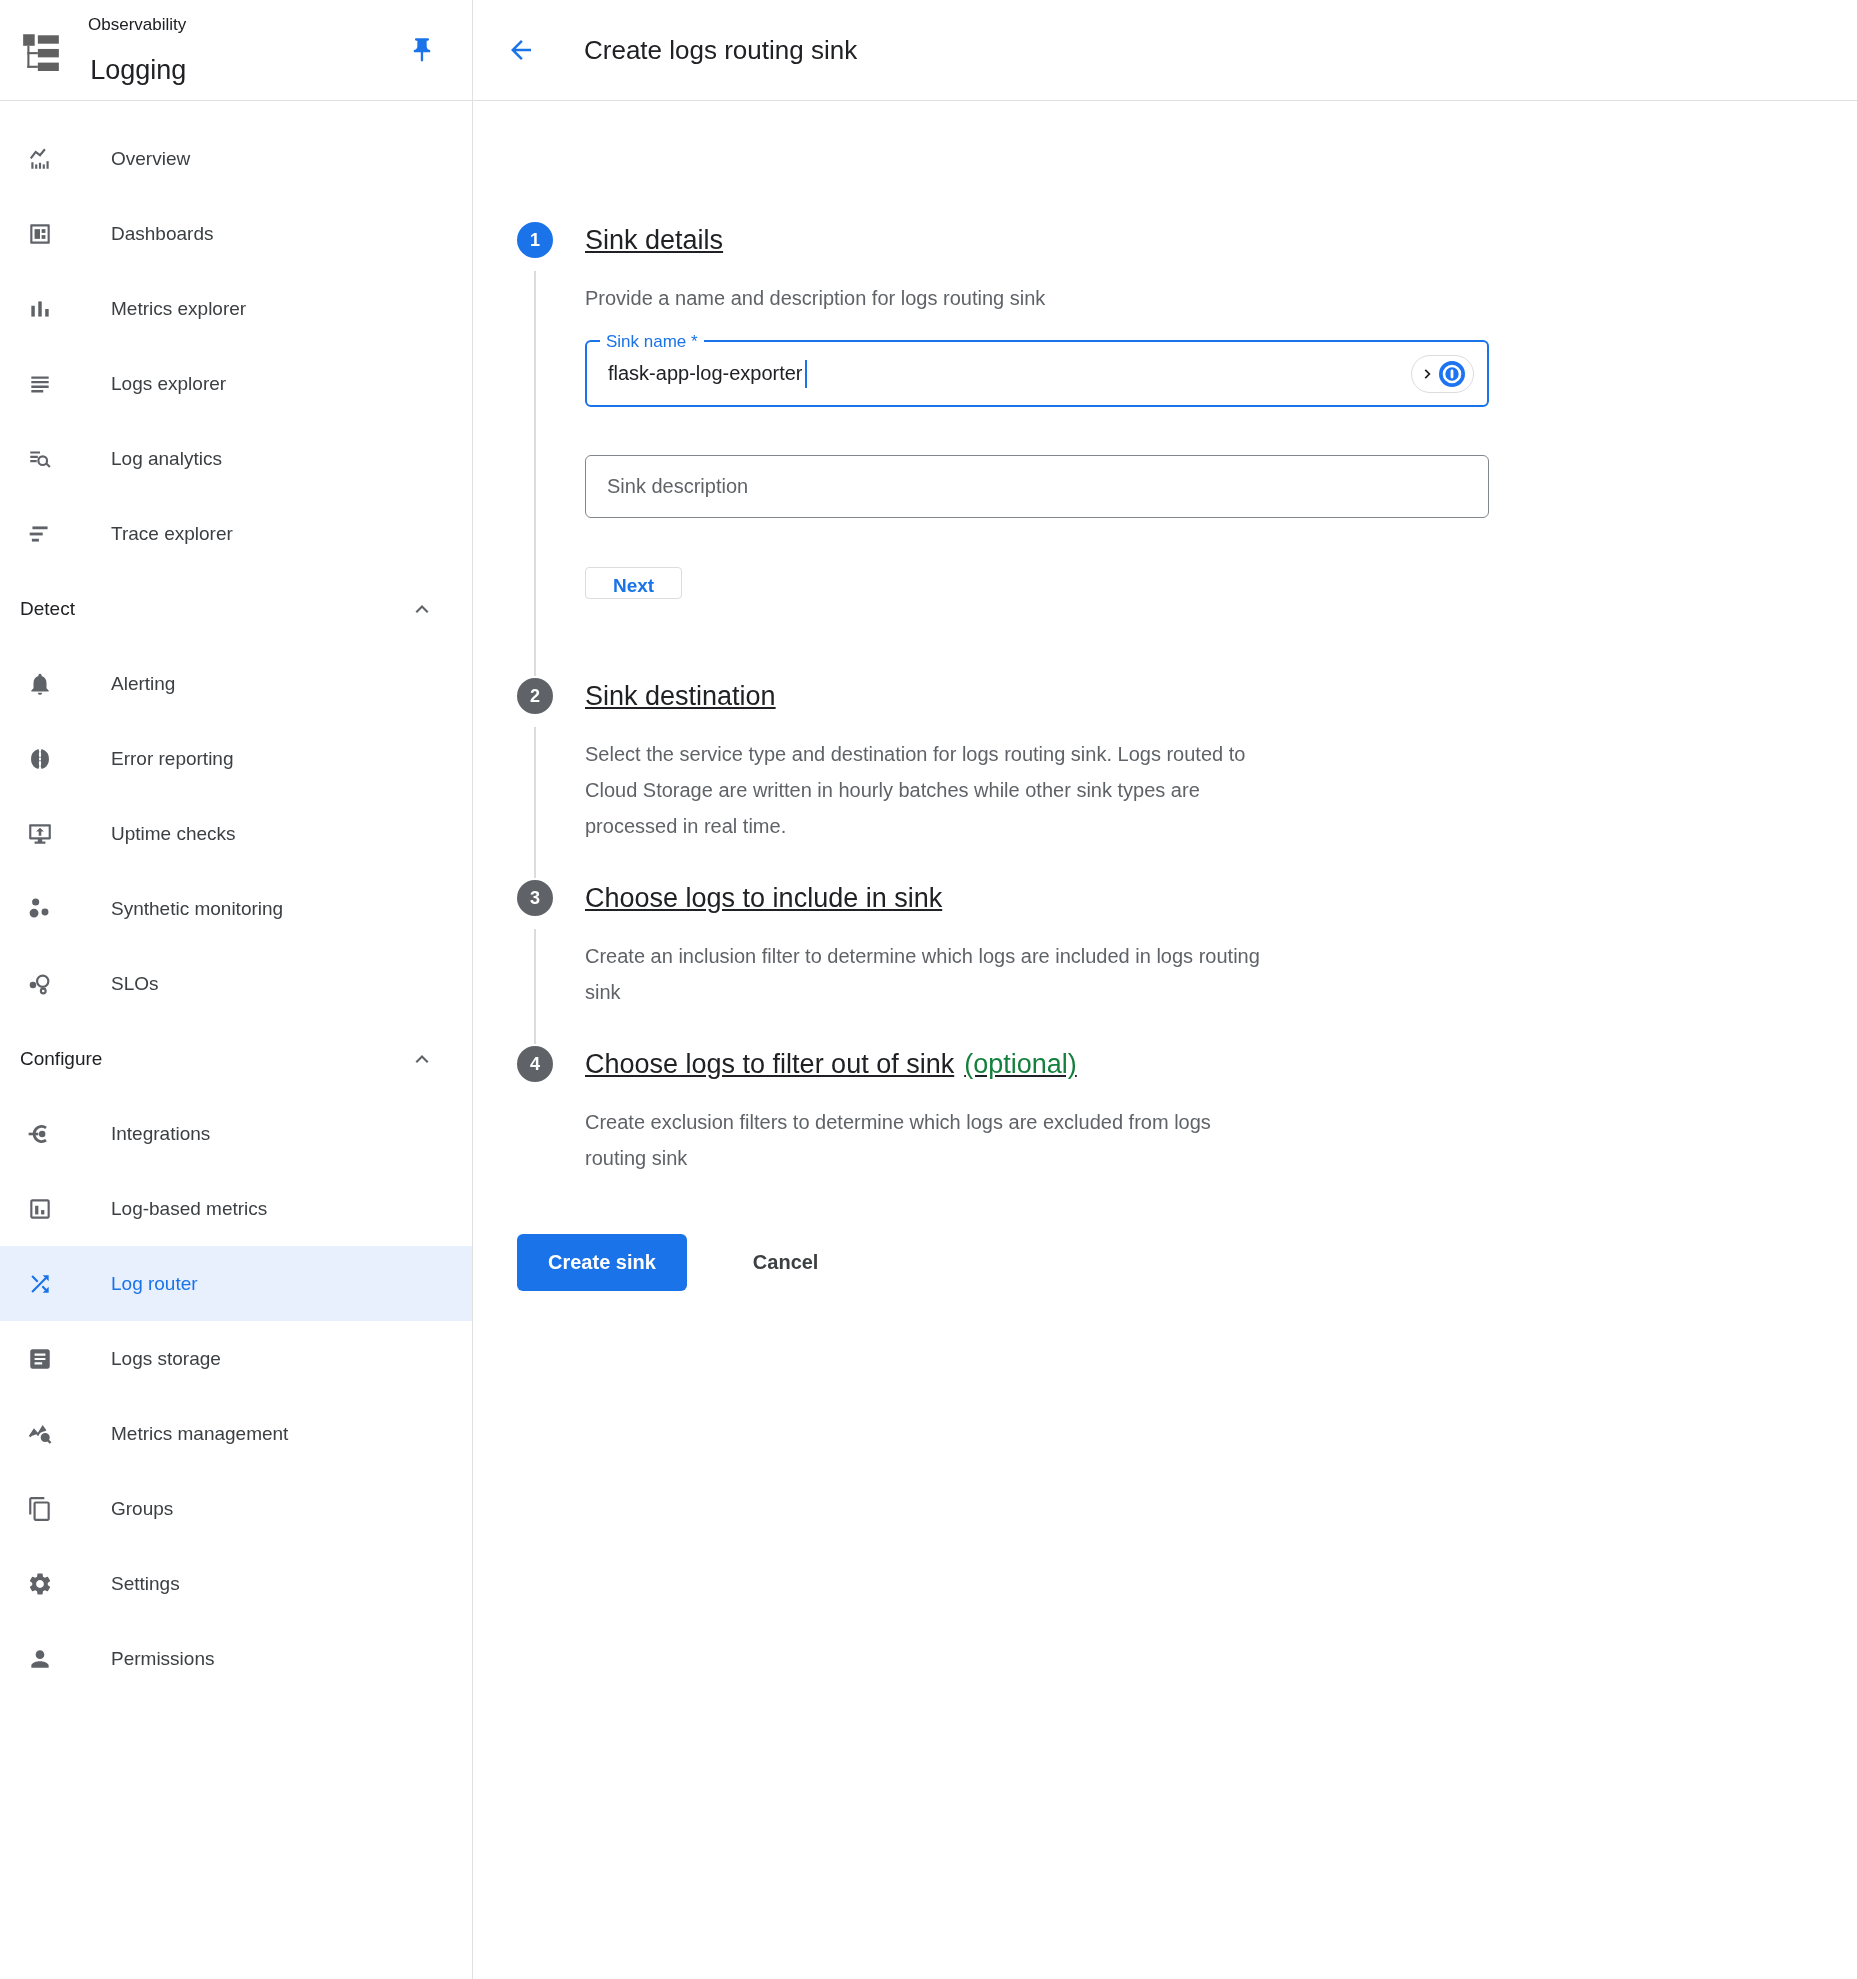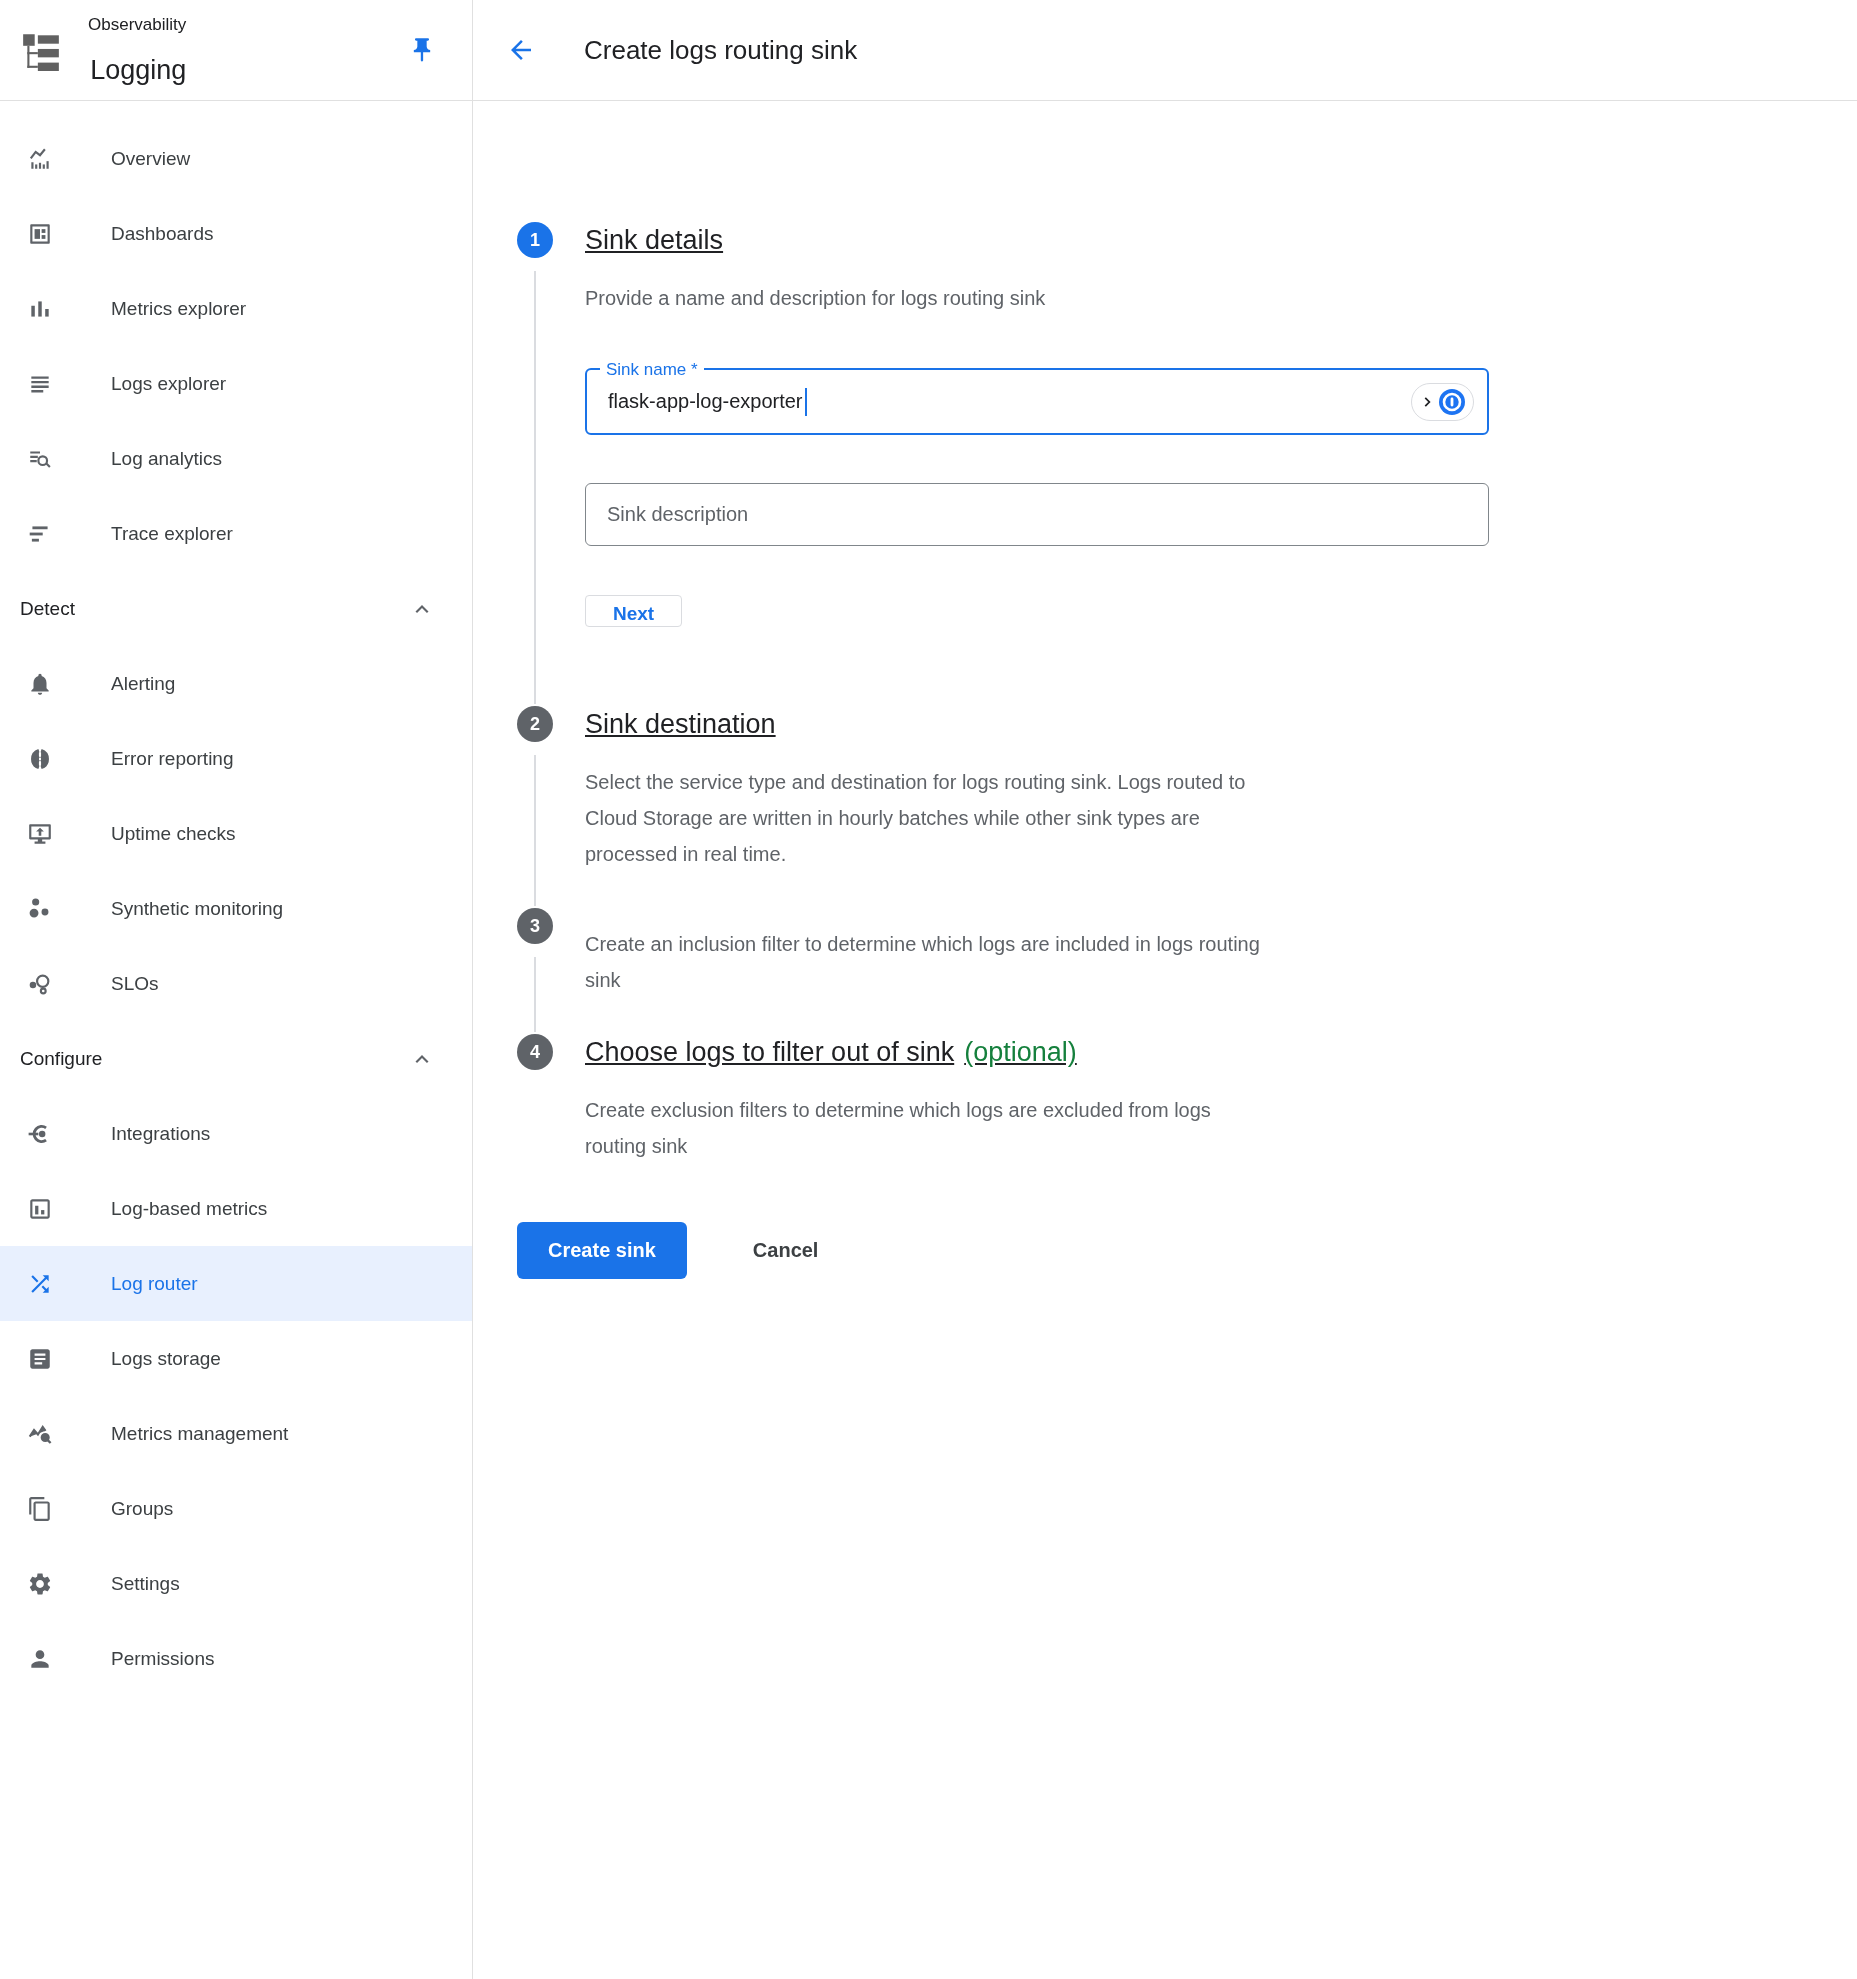--- a/index.html
+++ b/index.html
@@ -44,21 +44,21 @@
                  display:flex; align-items:center; justify-content:center; flex-shrink:0; margin-top:2px; }
   .step.active .step-circle { background:#1a73e8; }
   .step-line { width:2px; background:#dadce0; flex:1; margin-top:13px; }
   .step-body { width:907px; }
   .step-title { font-size:27px; line-height:40px; font-weight:400; color:#202124; cursor:pointer;text-decoration:underline; }
   .title-suffix { color:#15803d; margin-left:10px; }
   .step-desc { font-size:20px; line-height:36px; color:#5f6368; margin-top:20px; white-space:pre-line; }
   .pad-xl { padding-bottom:77px; } .pad-md { padding-bottom:34px; } .pad-sm { padding-bottom:28px; }
 
   
-  .field-name { position:relative; margin-top:52px; width:904px; height:67px; border:2px solid #1a73e8; border-radius:6px;
+  .field-name { position:relative; margin-top:24px; width:904px; height:67px; border:2px solid #1a73e8; border-radius:6px;
                 display:flex; align-items:center; padding:0 94px 0 21px; cursor:text; }
   .field-label { position:absolute; top:-10px; left:13px; background:#fff; padding:0 6px; font-size:17px; color:#1a73e8; white-space:nowrap; }
   .field-value { font-size:20px; color:#202124; }
   .caret { width:2px; height:28px; background:#1a73e8; margin-left:2px; }
   .op-pill { position:absolute; right:13px; top:50%; transform:translateY(-50%); width:63px; height:38px; background:#fff;
              border:1px solid #dadce0; border-radius:19px; display:flex; align-items:center; justify-content:center; gap:4px; cursor:pointer; }
   .op-chevron { width:14px; height:14px; color:#202124; }
   .op-chevron svg { width:100%; height:100%; fill:none; stroke:currentColor; stroke-width:3; }
   .op-logo { width:28px; height:28px; }
 
@@ -370,20 +370,21 @@
 processed in real time.</div>
         </div>
       </div>
 
       <div class="step">
         <div class="step-rail">
           <div class="step-circle">3</div>
           <div class="step-line"></div>
         </div>
         <div class="step-body pad-md">
+          <div class="step-title">Choose logs to include in sink</div>
           <div class="step-desc">Create an inclusion filter to determine which logs are included in logs routing
 sink</div>
         </div>
       </div>
 
       <div class="step">
         <div class="step-rail">
           <div class="step-circle">4</div>
         </div>
         <div class="step-body pad-sm">

